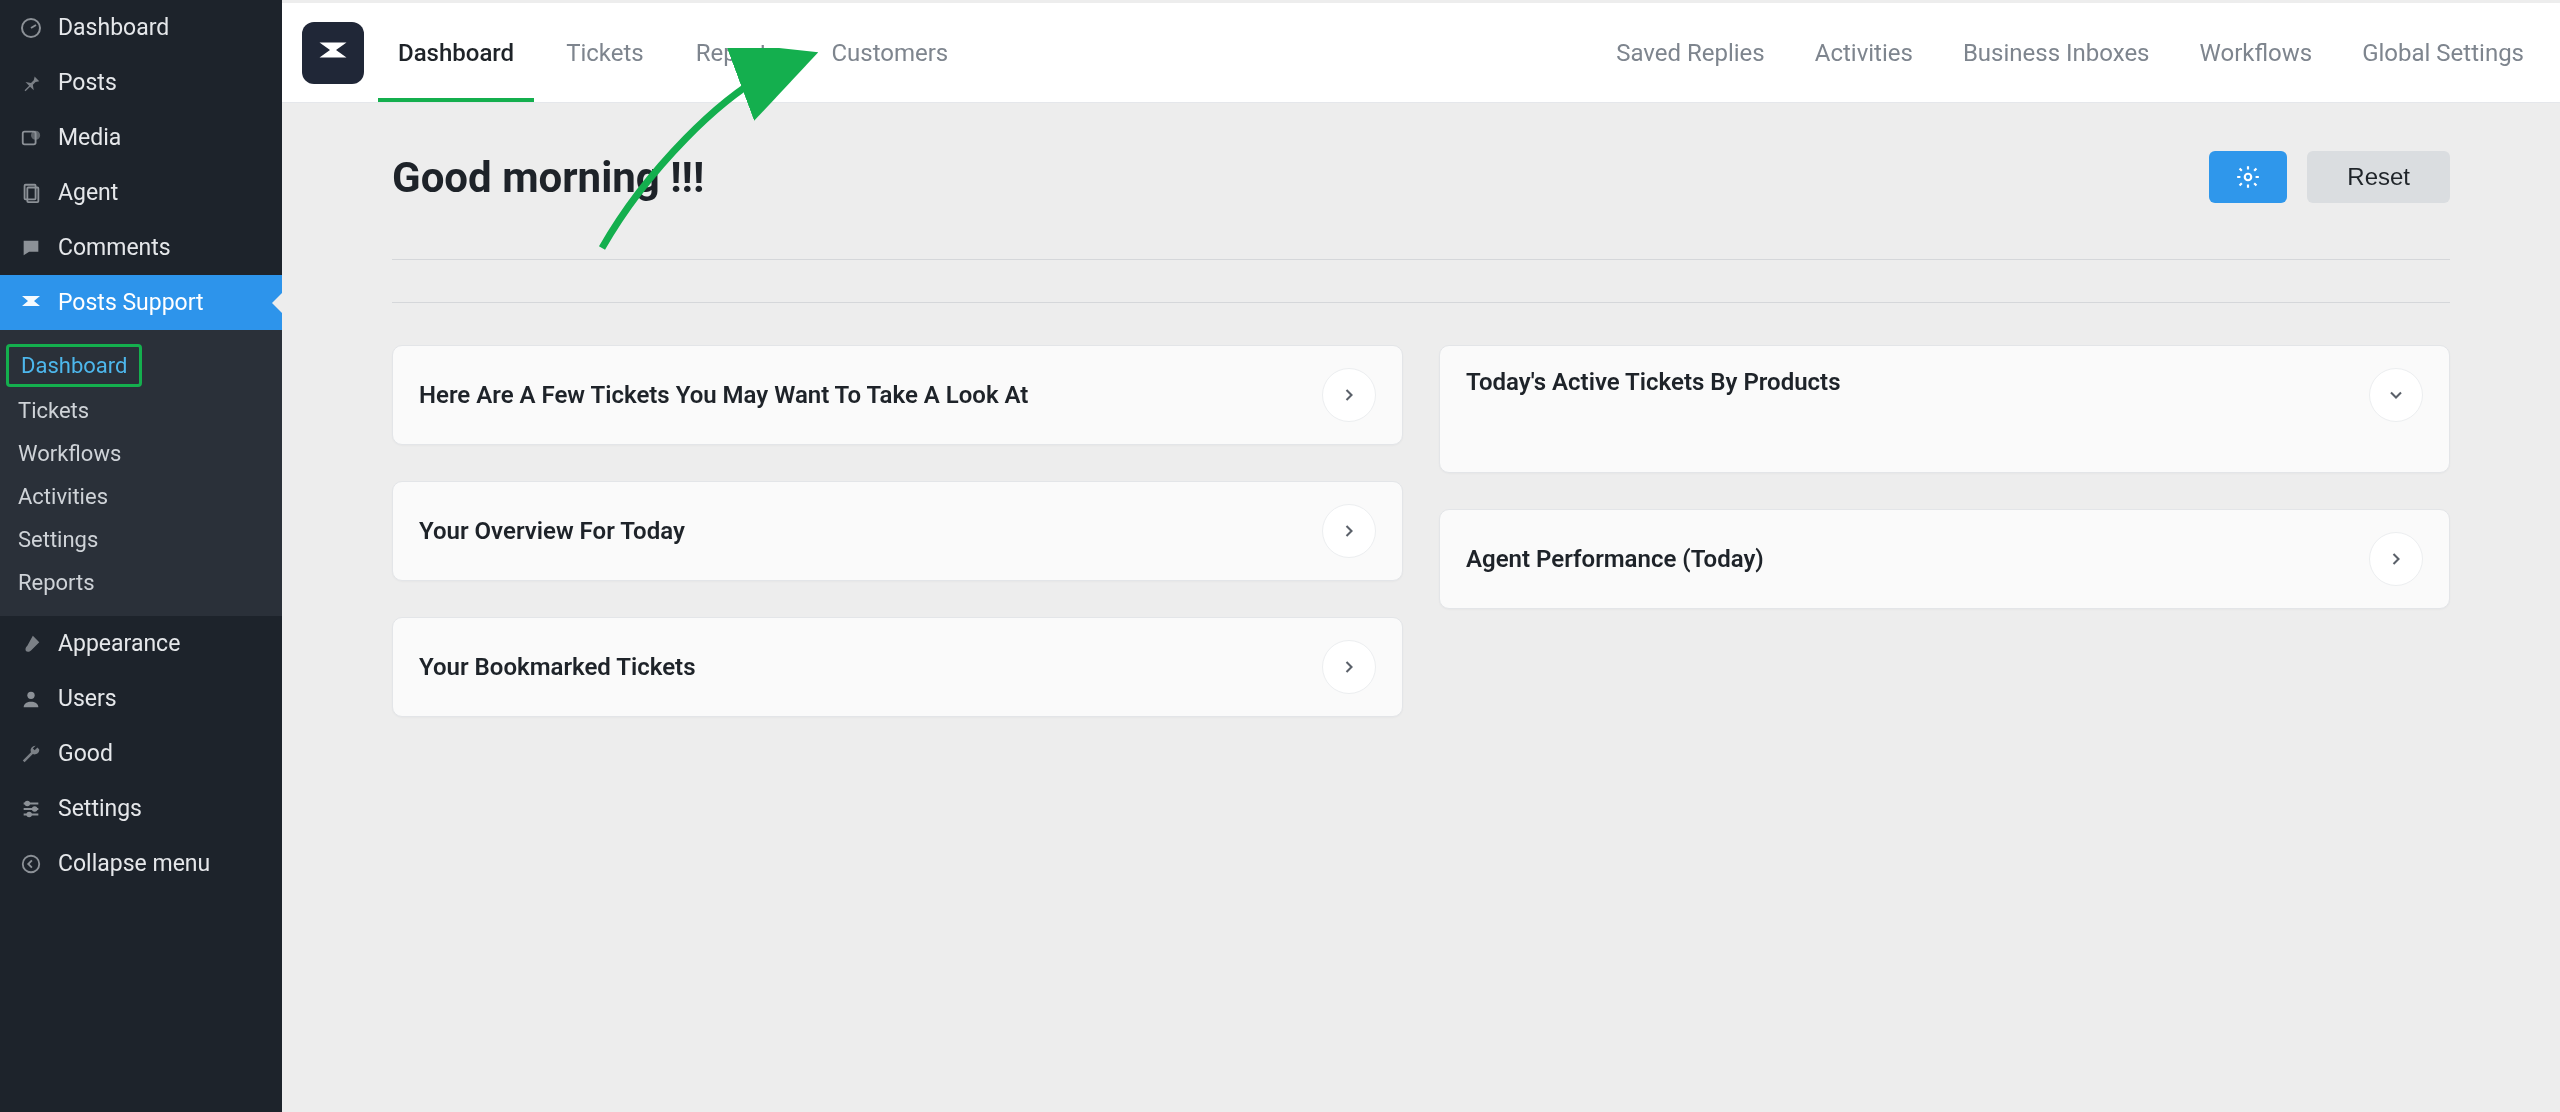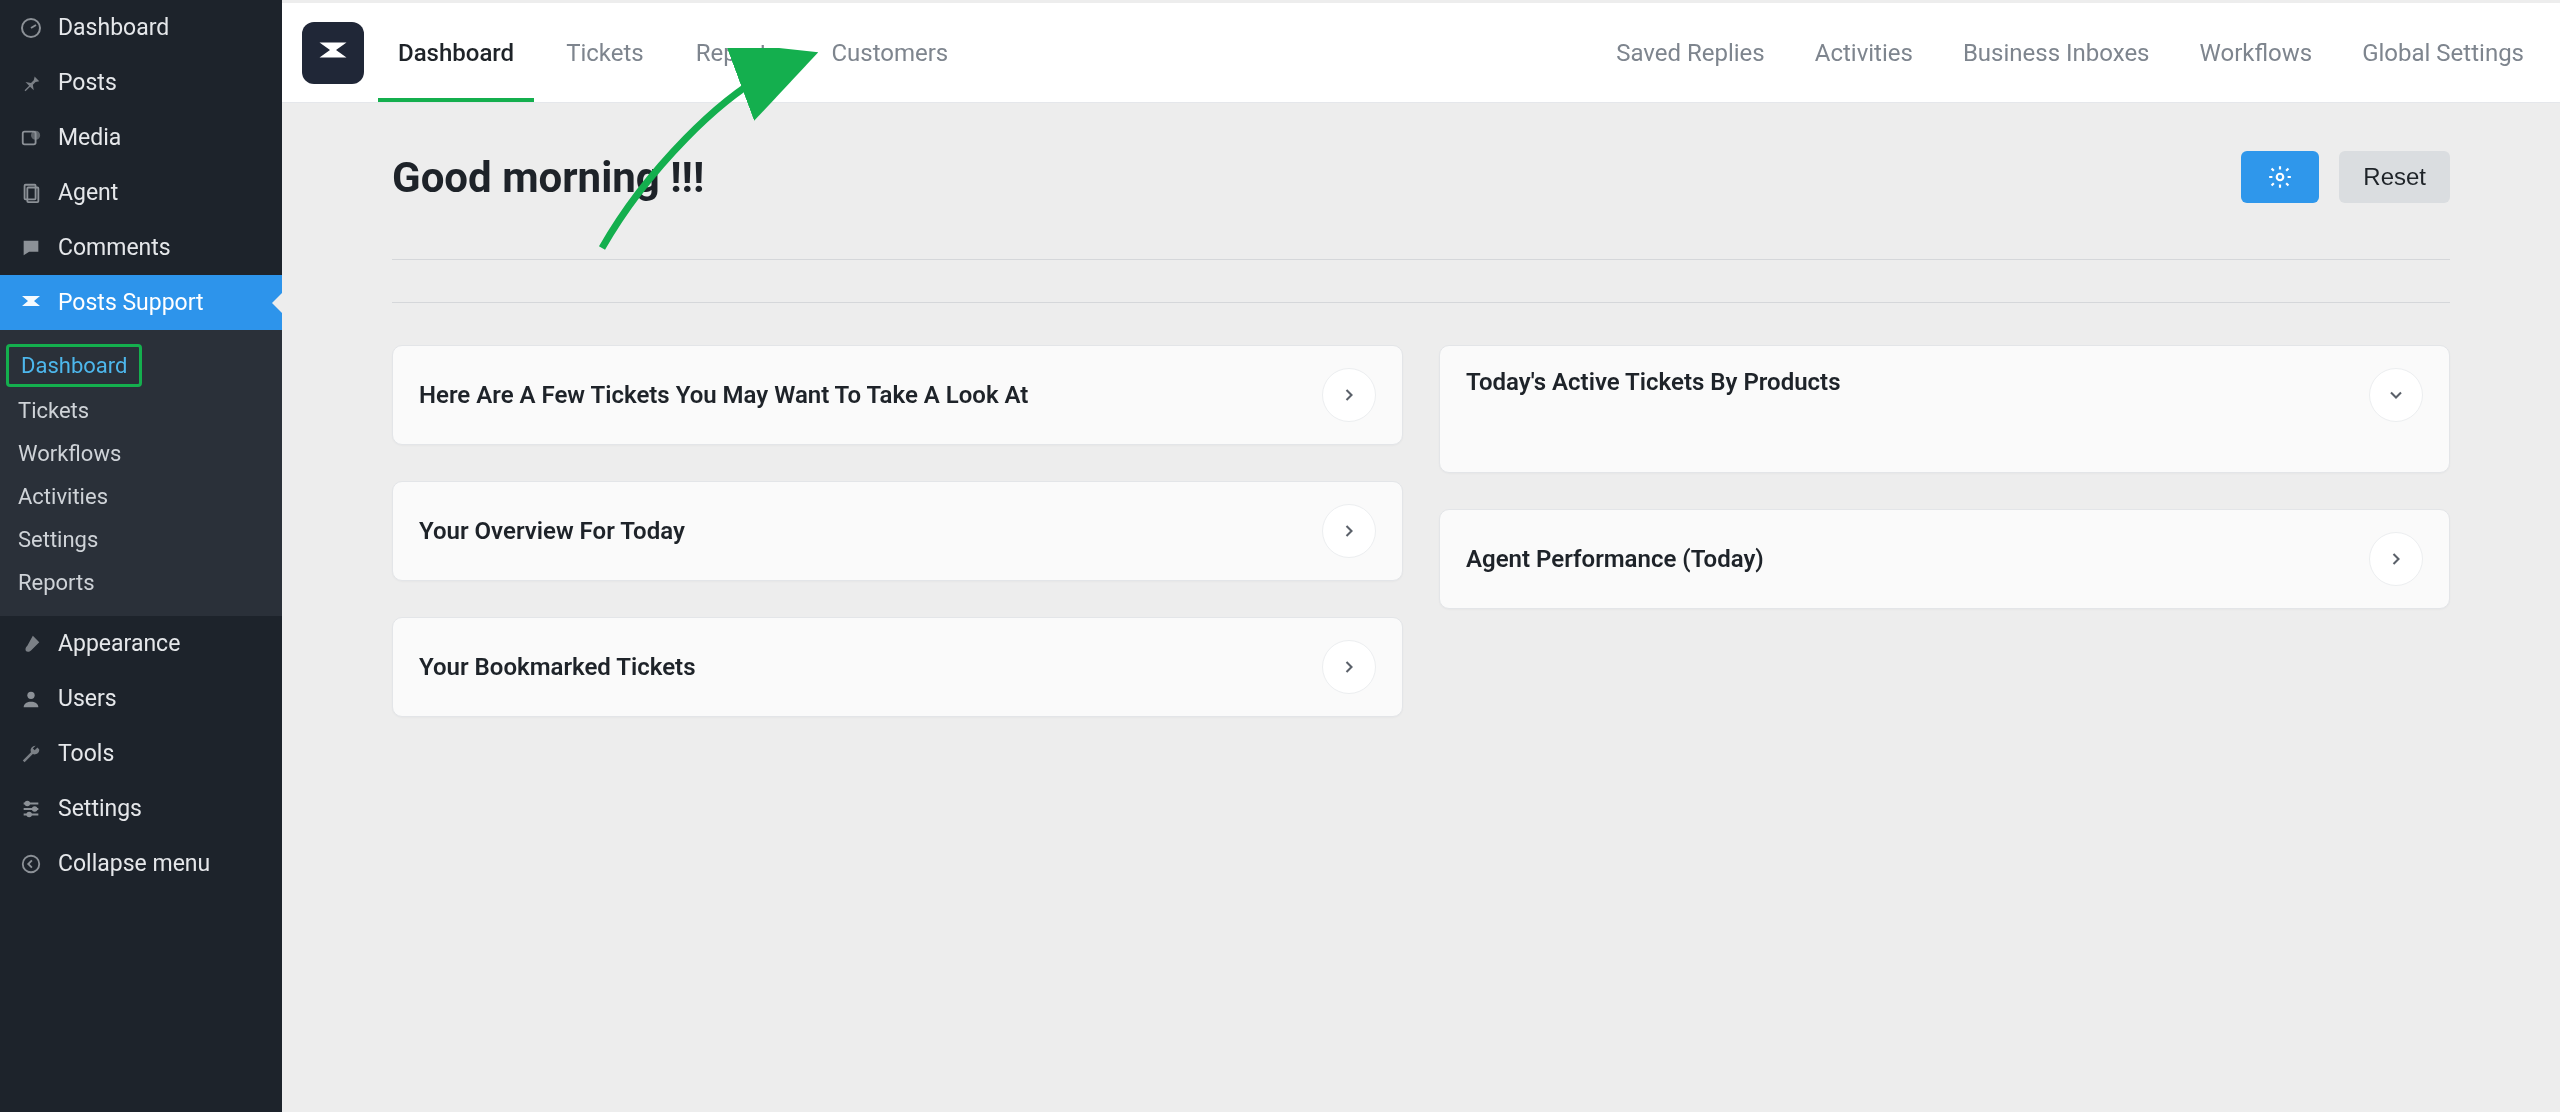--- a/index.html
+++ b/index.html
@@ -163,21 +163,21 @@
     color: #1e2329;
   }
   .greeting-actions {
     display: flex;
     gap: 20px;
   }
   .btn {
     border: none;
     border-radius: 6px;
     font-size: 24px;
-    padding: 12px 24px;
+    padding: 12px 40px;
     cursor: pointer;
     display: inline-flex;
     align-items: center;
     justify-content: center;
   }
   .btn-icon { padding: 12px 26px; background: #2f97eb; color: #fff; }
   .btn-reset { background: #dadde0; color: #1f2429; }
 
   .divider {
     height: 1px;
@@ -318,21 +318,21 @@
     </span>
     <span>Users</span>
   </div>
 
   <div class="menu-item">
     <span class="icon-slot">
       <svg width="22" height="22" viewBox="0 0 24 24" fill="currentColor">
           <path d="M21 7a5 5 0 01-7 5L5 21l-2-2 9-9a5 5 0 015-7l-3 3 2 2 3-3z" opacity="0.85"></path>
         </svg>
     </span>
-    <span>Tools</span>
+    <span>Good</span>
   </div>
 
   <div class="menu-item">
     <span class="icon-slot">
       <svg width="22" height="22" viewBox="0 0 24 24" fill="none" stroke="currentColor" stroke-width="2">
           <path d="M4 6h16M4 12h16M4 18h16"></path>
           <circle cx="8" cy="6" r="2" fill="currentColor"></circle>
           <circle cx="16" cy="12" r="2" fill="currentColor"></circle>
           <circle cx="10" cy="18" r="2" fill="currentColor"></circle>
         </svg>

